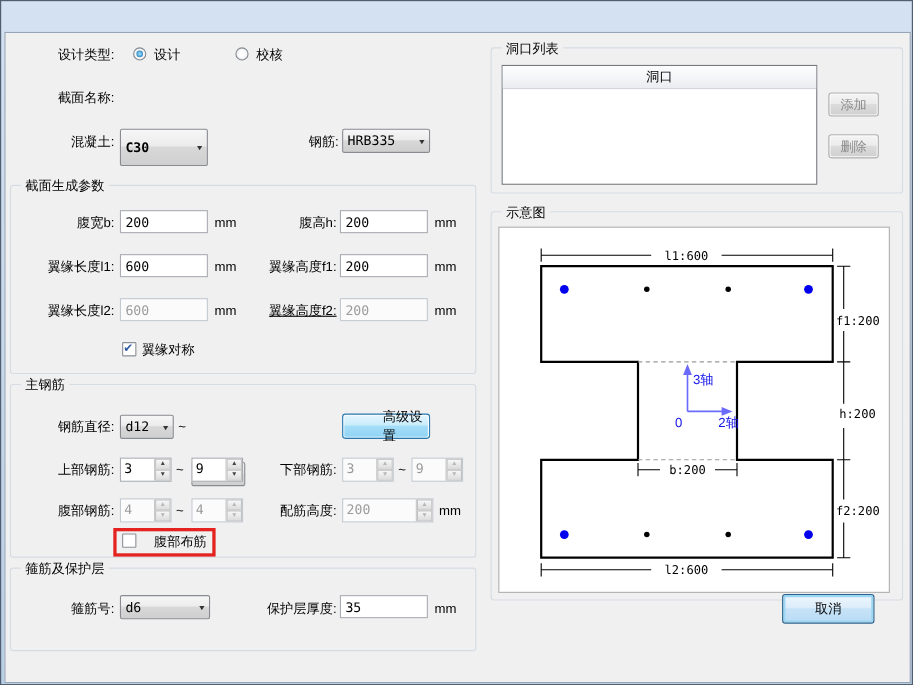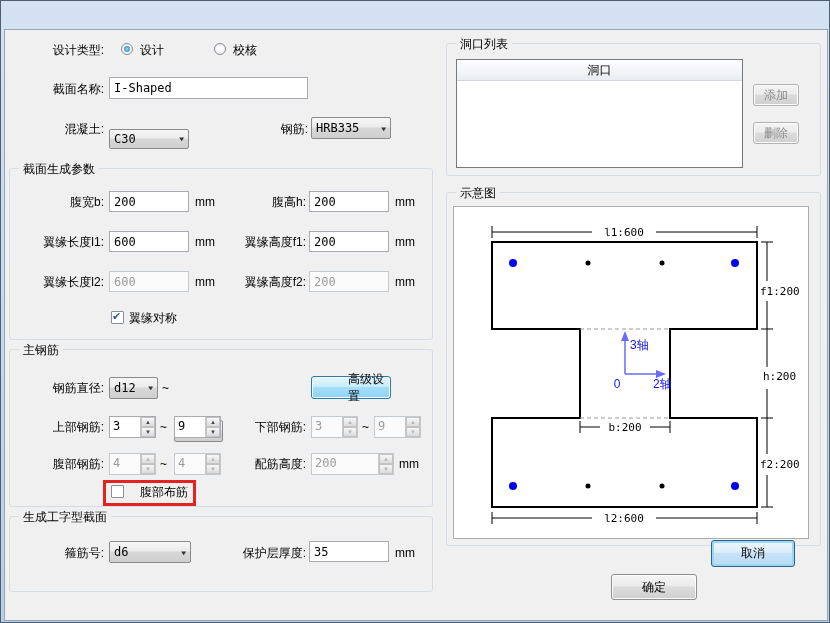--- a/index.html
+++ b/index.html
@@ -71,24 +71,23 @@
 
   <div class="content-bg"></div>
 
   <span class="lbl" style="left:13px;top:41px;width:90px;">设计类型:</span>
   <span class="radio selected" style="left:120px;top:42px;"></span>
   <span class="lbl" style="left:139px;top:41px;width:30px;text-align:left;">设计</span>
   <span class="radio" style="left:213px;top:42px;"></span>
   <span class="lbl" style="left:232px;top:41px;width:30px;text-align:left;">校核</span>
 
   <span class="lbl" style="left:13px;top:80px;width:90px;">截面名称:</span>
-  <input class="txt" style="left: 108px; top: 76px; width: 199px; height: 22px;" value="I-Shaped">
 
   <span class="lbl" style="left:13px;top:120px;width:90px;">混凝土:</span>
-  <div class="combo" style="left:108px;top:128px;width:80px;height:20px;">
+  <div class="combo" style="left:108px;top:116px;width:80px;height:34px;font-weight:bold;">
     <span>C30</span>
     <span class="arrow">▼</span>
   </div>
   <span class="lbl" style="left:227px;top:120px;width:80px;">钢筋:</span>
   <div class="combo" style="left:310px;top:116px;width:80px;height:22px;">
     <span>HRB335</span>
     <span class="arrow">▼</span>
   </div>
 
   <div class="grp" style="left:8px;top:167px;width:424px;height:172px;"></div>
@@ -104,21 +103,21 @@
   <span class="lbl" style="left:13px;top:233px;width:90px;">翼缘长度l1:</span>
   <input class="txt" style="left: 108px; top: 230px; width: 80px; height: 21px;" value="600">
   <span class="unit" style="left:194px;top:233px;">mm</span>
   <span class="lbl" style="left:215px;top:233px;width:90px;">翼缘高度f1:</span>
   <input class="txt" style="left: 308px; top: 230px; width: 80px; height: 21px;" value="200">
   <span class="unit" style="left:394px;top:233px;">mm</span>
 
   <span class="lbl" style="left:13px;top:273px;width:90px;text-align:right;">翼缘长度l2:</span>
   <input class="txt disabled" style="left: 108px; top: 270px; width: 80px; height: 21px;" value="600">
   <span class="unit" style="left:194px;top:273px;">mm</span>
-  <span class="lbl" style="left:215px;top:273px;width:90px;">翼缘高度f2:</span>
+  <span class="lbl" style="left:215px;top:273px;width:90px;text-decoration:underline;">翼缘高度f2:</span>
   <input class="txt disabled" style="left: 308px; top: 270px; width: 80px; height: 21px;" value="200">
   <span class="unit" style="left:394px;top:273px;">mm</span>
 
   <span class="chk" style="left:110px;top:310px;">
     <span class="checkmark">✔</span>
   </span>
   <span class="lbl" style="left:128px;top:309px;width:70px;text-align:left;">翼缘对称</span>
 
   <div class="grp" style="left:8px;top:348px;width:424px;height:158px;"></div>
   <span class="grp-title" style="left:18px;top:341px;">主钢筋</span>
@@ -192,21 +191,21 @@
         <span class="sbtn">▼</span>
       </span>
   </div>
   <span class="unit" style="left:398px;top:455px;">mm</span>
 
   <div class="redbox" style="left:102px;top:479px;width:93px;height:26px;"></div>
   <span class="chk" style="left:110px;top:484px;"></span>
   <span class="lbl" style="left:128px;top:483px;width:70px;text-align:center;">腹部布筋</span>
 
   <div class="grp" style="left:8px;top:515px;width:424px;height:76px;"></div>
-  <span class="grp-title" style="left:18px;top:508px;">生成工字型截面</span>
+  <span class="grp-title" style="left:18px;top:508px;">箍筋及保护层</span>
   <span class="lbl" style="left:13px;top:544px;width:90px;">箍筋号:</span>
   <div class="combo" style="left:108px;top:540px;width:82px;height:22px;">
     <span>d6</span>
     <span class="arrow">▼</span>
   </div>
   <span class="lbl" style="left:215px;top:544px;width:90px;">保护层厚度:</span>
   <input class="txt" style="left: 308px; top: 540px; width: 80px; height: 21px;" value="35">
   <span class="unit" style="left:394px;top:544px;">mm</span>
 
   <div class="grp" style="left:445px;top:42px;width:375px;height:133px;"></div>
@@ -287,15 +286,14 @@
         <line x1="171" y1="167" x2="204" y2="167"></line>
       </g>
       <polygon points="171,124 167,134 175,134" fill="#6b6bfb"></polygon>
       <polygon points="212,167 202,163 202,171" fill="#6b6bfb"></polygon>
       <text x="176" y="142" fill="#1515e6" font-family="Liberation Sans, sans-serif" font-size="12">3轴</text>
       <text x="163" y="181" fill="#1515e6" font-family="Liberation Sans, sans-serif" font-size="12" text-anchor="middle">0</text>
       <text x="199" y="181" fill="#1515e6" font-family="Liberation Sans, sans-serif" font-size="12">2轴</text>
     </svg>
   </div>
 
-  <div class="btn" style="left:610px;top:573px;width:86px;height:26px;">确定</div>
   <div class="btn focusglow" style="left:710px;top:539px;width:84px;height:27px;">取消</div>
 </div>
 
 </body></html>

